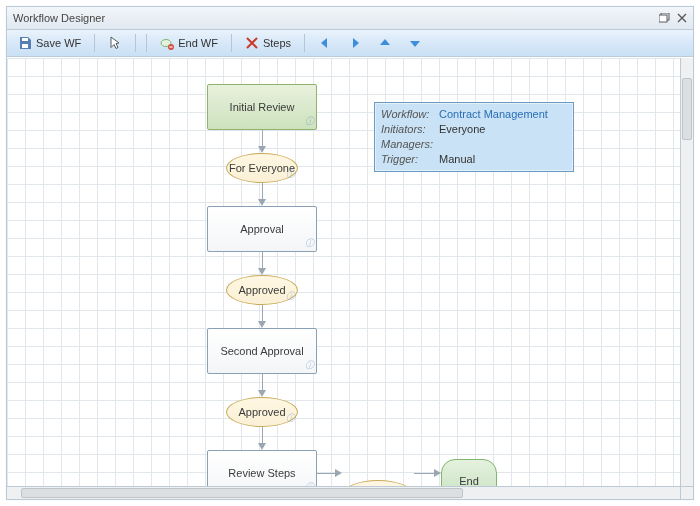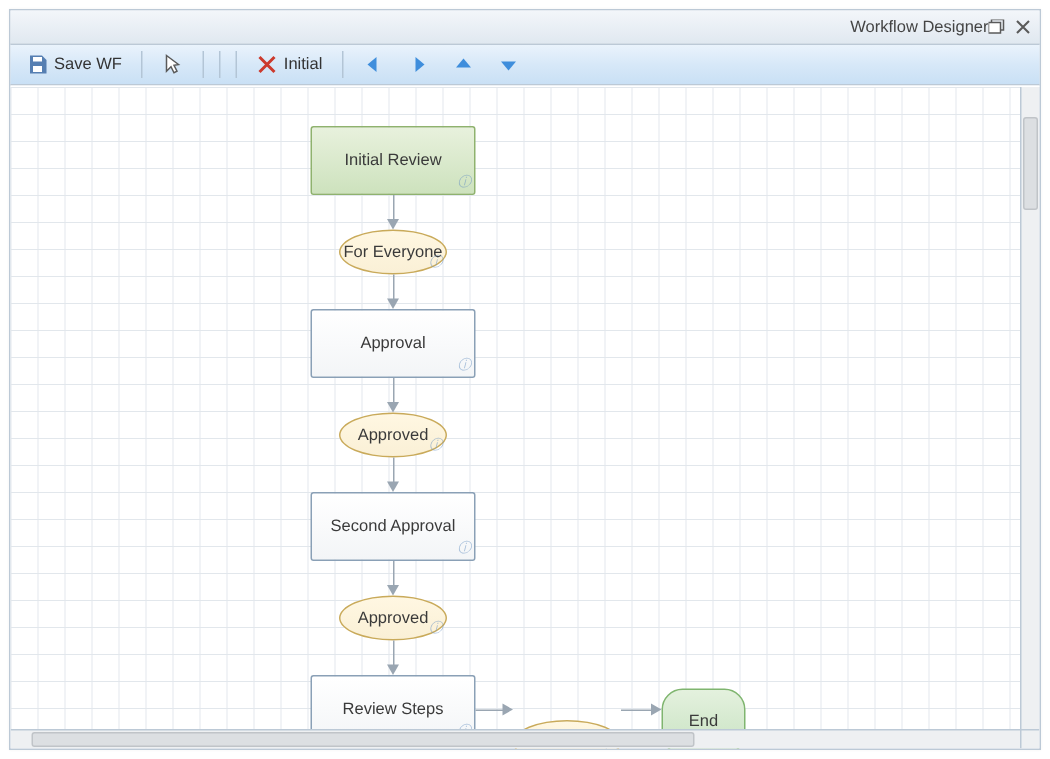--- a/index.html
+++ b/index.html
@@ -29,21 +29,21 @@
     --scroll-thumb:#dcdfe2;
   }
   html,body{margin:0;padding:0;background:#fff;font-family:Arial,Helvetica,sans-serif;font-size:11px;color:var(--text);}
   .window{
     width:686px;height:492px;margin:6px auto;border:1px solid var(--panel-border);
     background:var(--panel-light);display:flex;flex-direction:column;box-shadow:0 0 2px rgba(0,0,0,.05);
   }
   .titlebar{
     height:22px;background:linear-gradient(#f3f6fa,#e0e8f0);
     border-bottom:1px solid var(--panel-border);
-    display:flex;align-items:center;justify-content:flex-end;
+    display:flex;align-items:center;justify-content:space-between;
     padding:0 6px;
   }
   .titlebar .title{font-size:11px;color:#444;}
   .titlebar .winbtns{display:flex;gap:6px;align-items:center;}
   .winbtn svg{display:block;}
   .toolbar{
     height:26px;
     background:linear-gradient(var(--toolbar-bg1) 0%,var(--toolbar-bg2) 50%,var(--toolbar-bg3) 100%);
     border-bottom:1px solid var(--panel-border);
     display:flex;align-items:center;padding:0 4px;gap:2px;
@@ -150,28 +150,38 @@
     <div class="tsep"></div>
     <div class="tbtn">
       <span class="ico">
         <svg width="14" height="14" viewBox="0 0 14 14">
             <path d="M3 1l8 6-3 .5 2 4-2 1-2-4-3 3z" fill="#fff" stroke="#5a5a5a" stroke-width="1"></path>
           </svg>
       </span>
     </div>
     <div class="tsep"></div>
     <div class="tsep"></div>
+    <div class="tbtn">
+      <span class="ico b-end">
+        <svg width="14" height="14" viewBox="0 0 14 14">
+            <ellipse cx="6" cy="7" rx="5" ry="3.5" fill="#e4f1de" stroke="#7fb56f"></ellipse>
+            <circle cx="11" cy="11" r="3"></circle>
+            <path d="M9.5 11h3" stroke="#fff" stroke-width="1.2"></path>
+          </svg>
+      </span>
+      <span>End WF</span>
+    </div>
     <div class="tsep"></div>
     <div class="tbtn">
       <span class="ico b-del">
         <svg width="14" height="14" viewBox="0 0 14 14">
             <path d="M2 2l10 10M12 2L2 12" stroke="#cc3a2d" stroke-width="2"></path>
           </svg>
       </span>
-      <span>Initial</span>
+      <span>Steps</span>
     </div>
     <div class="tsep"></div>
     <div class="tbtn navarrow">
       <span class="ico">
         <svg width="14" height="14" viewBox="0 0 14 14">
             <path d="M9 2L3 7l6 5z" fill="#3f8edc"></path>
           </svg>
       </span>
     </div>
     <div class="tbtn navarrow">
@@ -261,20 +271,38 @@
         <span class="info">ⓘ</span>
       </div>
 
       <div class="connector h-line" style="left:407px;top:415px;width:22px;"></div>
       <div class="arrowhead arrow-right" style="left:427px;top:411px;"></div>
 
       <div class="node endnode" style="left:434px;top:401px;">
         <span>End</span>
       </div>
 
+      <div class="infobox" style="left:367px;top:44px;width:186px;">
+        <div class="row">
+          <span class="lbl">Workflow:</span>
+          <span class="val link">Contract Management</span>
+        </div>
+        <div class="row">
+          <span class="lbl">Initiators:</span>
+          <span class="val">Everyone</span>
+        </div>
+        <div class="row">
+          <span class="lbl">Managers:</span>
+          <span class="val"></span>
+        </div>
+        <div class="row">
+          <span class="lbl">Trigger:</span>
+          <span class="val">Manual</span>
+        </div>
+      </div>
 
     </div>
 
     <div class="vscroll">
       <div class="thumb"></div>
     </div>
     <div class="hscroll">
       <div class="thumb"></div>
     </div>
     <div class="corner"></div>

